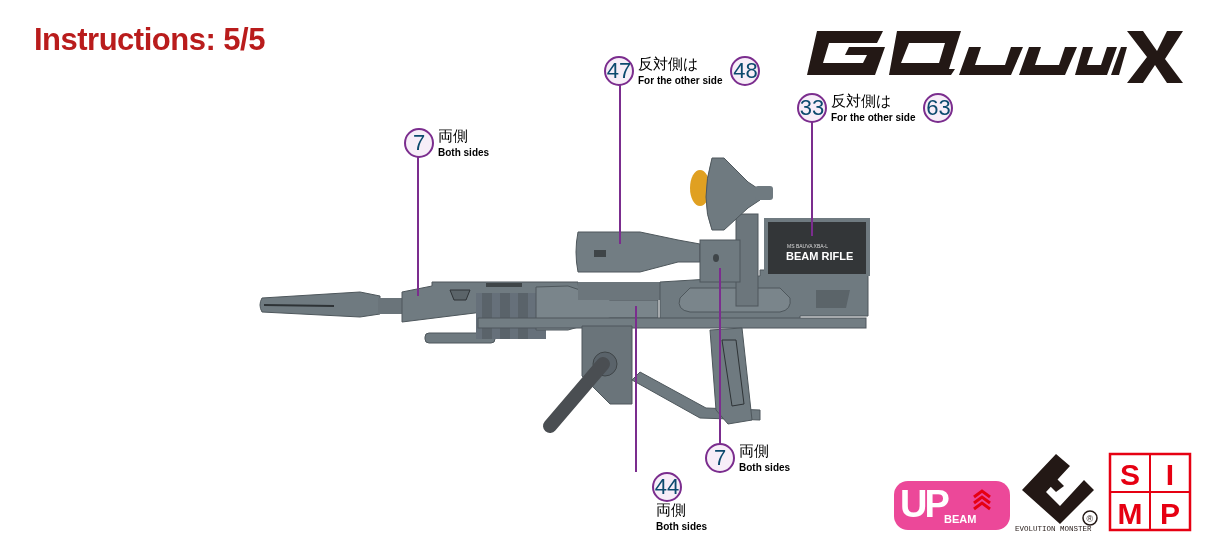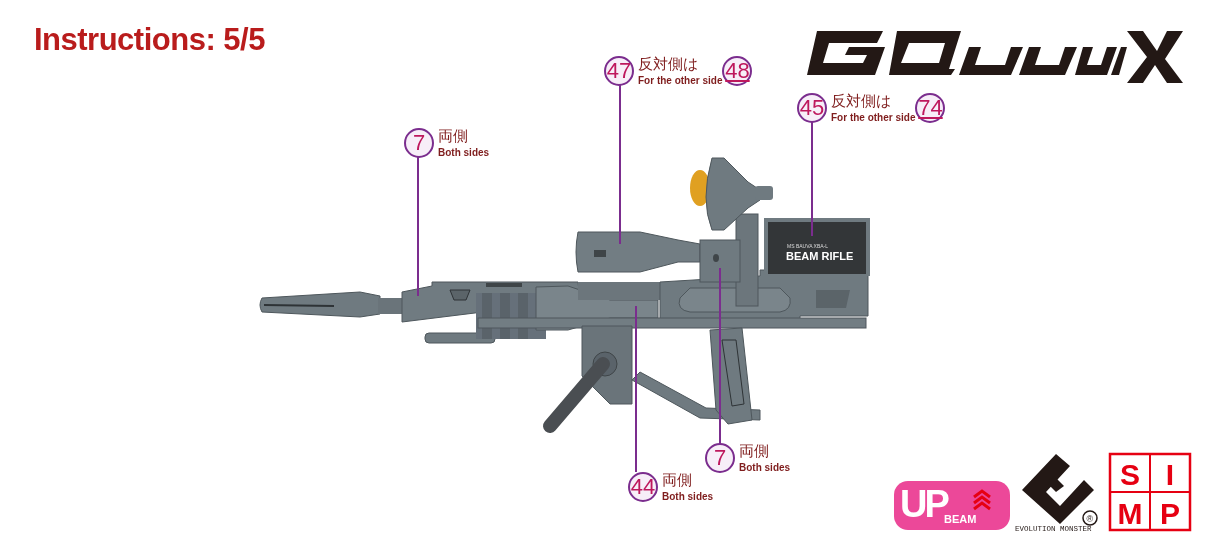--- a/index.html
+++ b/index.html
@@ -6,27 +6,27 @@
   body { width: 1214px; height: 558px; position: relative; overflow: hidden; font-family: "Liberation Sans", sans-serif; }
   .title {
     position: absolute; left: 34px; top: 22px;
     font-family: "Liberation Sans", sans-serif; font-weight: bold;
     font-size: 31px; color: #b91c1c; letter-spacing: -0.5px;
   }
   .brand-logo { position: absolute; left: 805px; top: 25px; width: 380px; height: 62px; }
   .callout { position: absolute; display: flex; align-items: flex-start; }
   .circ {
     width: 30px; height: 30px; border: 2px solid #7b2d8e; border-radius: 50%;
-    background: #f7eef8; color: #be185d; display: flex; align-items: center; justify-content: center;
+    background: #f7eef8; color: #0c4a6e; display: flex; align-items: center; justify-content: center;
     font-family: "Liberation Sans", sans-serif; font-size: 22px; box-sizing: border-box; flex: 0 0 auto;
   }
-  .ctext { margin-left: 4px; color: #7f1d1d; line-height: 1; }
+  .ctext { margin-left: 4px; color: #000000; line-height: 1; }
   .ctext .jp { font-family: "DejaVu Sans", sans-serif; font-size: 15px; display: block; margin-top: 1px; }
   .ctext .en { font-family: "Liberation Sans", sans-serif; font-weight: bold; font-size: 10px; display: block; margin-top: 4px; }
-  .circ2 { margin-left: 0; text-decoration: underline; }
+  .circ2 { margin-left: 8px; }
   .gun { position: absolute; left: 0; top: 0; width: 1214px; height: 558px; }
   .logo { position: absolute; }
   .upgrade { left: 894px; top: 481px; width: 116px; height: 49px; background: #ec4899; border-radius: 14px; }
   .upgrade .up { position: absolute; left: 6px; top: 2px; font-family: "Liberation Sans", sans-serif; font-weight: bold; font-size: 38px; color: #fff; letter-spacing: -3px; }
   .upgrade .grade { position: absolute; left: 50px; top: 32px; font-family: "Liberation Sans", sans-serif; font-weight: bold; font-size: 11px; color: #fff; }
   .upgrade .chev { position: absolute; left: 78px; top: 8px; width: 20px; height: 22px; }
   .evo { left: 1016px; top: 452px; width: 84px; height: 82px; }
   .evo-text { position: absolute; left: 1015px; top: 525px; font-family: Liberation Mono, monospace; font-size: 7.5px; color: #231815; white-space: nowrap; }
   .simp { left: 1108px; top: 452px; width: 84px; height: 80px; }
 </style>
@@ -126,37 +126,37 @@
 <div class="callout" style="left:604px; top:56px;">
   <div class="circ">47</div>
   <div class="ctext">
     <span class="jp">反対側は</span>
     <span class="en">For the other side</span>
   </div>
   <div class="circ circ2">48</div>
 </div>
 
 <div class="callout" style="left:797px; top:93px;">
-  <div class="circ">45</div>
+  <div class="circ">33</div>
   <div class="ctext">
     <span class="jp">反対側は</span>
     <span class="en">For the other side</span>
   </div>
-  <div class="circ circ2">74</div>
+  <div class="circ circ2">63</div>
 </div>
 
 <div class="callout" style="left:705px; top:443px;">
   <div class="circ">7</div>
   <div class="ctext">
     <span class="jp">両側</span>
     <span class="en">Both sides</span>
   </div>
 </div>
 
-<div class="callout" style="left:628px; top:472px;">
+<div class="callout" style="left:652px; top:472px;flex-direction:column;">
   <div class="circ">44</div>
   <div class="ctext">
     <span class="jp">両側</span>
     <span class="en">Both sides</span>
   </div>
 </div>
 
 <div class="logo upgrade">
   <span class="up">UP</span>
   <span class="grade">BEAM</span>

